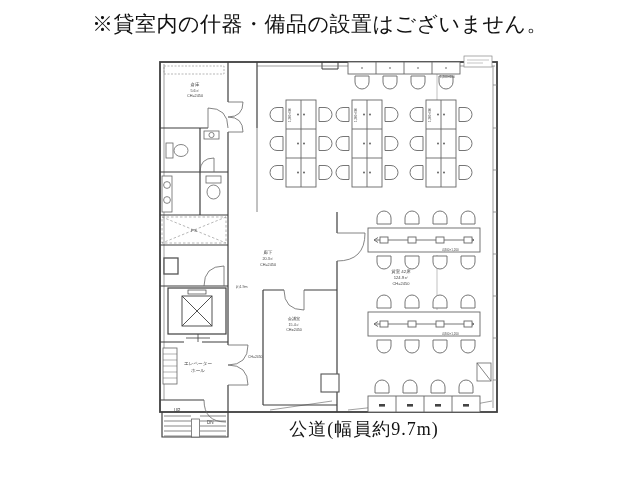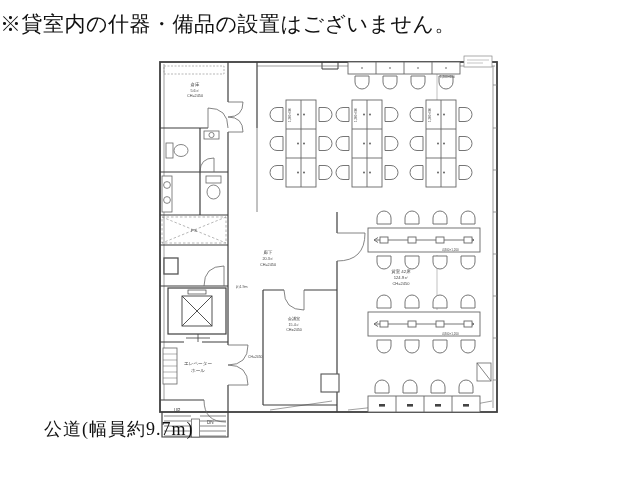--- a/index.html
+++ b/index.html
@@ -1,18 +1,18 @@
 <!DOCTYPE html>
 <html><head>
 <meta charset="utf-8">
 <style>
   html,body{margin:0;padding:0;}
   body{width:640px;height:480px;background:#fff;position:relative;overflow:hidden;
        font-family:"Liberation Sans",sans-serif;}
-  .caption{position:absolute;left:0;width:640px;text-align:left;color:#111;
+  .caption{position:absolute;left:0;width:640px;text-align:center;color:#111;
            font-family:"Liberation Serif","DejaVu Serif",serif;}
   .caption-top{top:10px;font-size:21px;letter-spacing:.5px;}
   .caption-bottom{top:417px;font-size:18px;letter-spacing:1px;margin-left:44px;}
   #plan{position:absolute;left:155px;top:50px;}
   text{font-family:"Liberation Sans","DejaVu Sans",sans-serif;fill:#444;}
   .rlbl{text-anchor:middle;}
 </style>
 </head>
 <body>
 

